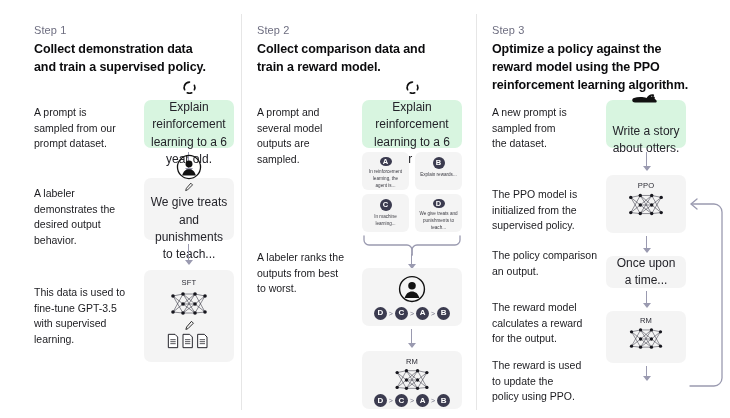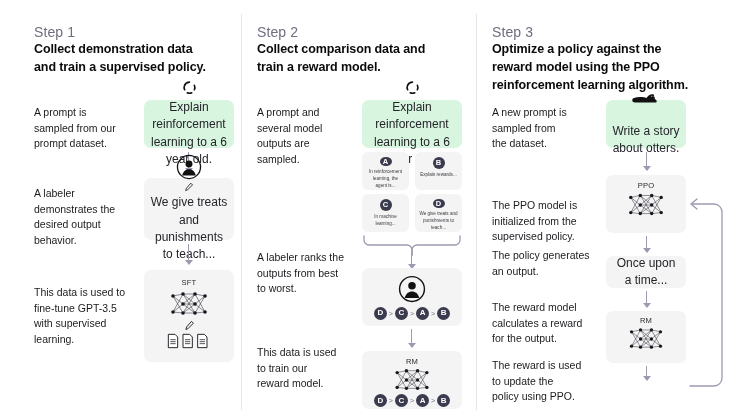--- a/index.html
+++ b/index.html
@@ -14,21 +14,21 @@
 
   .divider { position: absolute; top: 14px; bottom: 8px; width: 1px; background: #e6e6e6; }
   #div1 { left: 241px; }
   #div2 { left: 476px; }
 
   .col { position: absolute; top: 0; height: 418px; }
   #col1 { left: 0px;   width: 241px; }
   #col2 { left: 241px; width: 235px; }
   #col3 { left: 476px; width: 254px; }
 
-  .step-label { position: absolute; font-size: 14px; color: #6e6e80; letter-spacing: .1px; }
+  .step-label { position: absolute; font-size: 11px; color: #6e6e80; letter-spacing: .1px; }
   .step-title { position: absolute; font-size: 12.5px; font-weight: 700; line-height: 1.42; color: #0b0b0d; letter-spacing: -.1px; }
 
   .caption { position: absolute; font-size: 10.5px; line-height: 1.48; color: #1b1b1f; }
 
   .card {
     position: absolute;
     background: #f4f4f4;
     border-radius: 7px;
     display: flex; flex-direction: column;
     align-items: center; justify-content: center;
@@ -195,23 +195,20 @@
     <div class="step-title" style="left:16px; top:41px; width:205px; white-space:pre-line;">Collect comparison data and
 train a reward model.</div>
 
     <div class="caption" style="left:16px; top:105px; width:100px; white-space:pre-line;">A prompt and
 several model
 outputs are
 sampled.</div>
     <div class="caption" style="left:16px; top:250px; width:105px; white-space:pre-line;">A labeler ranks the
 outputs from best
 to worst.</div>
-    <div class="caption" style="left:16px; top:345px; width:105px; white-space:pre-line;">This data is used
-to train our
-reward model.</div>
 
     <div class="card green" style="left:121px; top:100px; width:100px; height:48px;">
       <span>
         <svg class="ico" width="15" height="15" viewBox="0 0 24 24" fill="none" stroke="#111" stroke-width="2.6" stroke-linecap="round">
           <path d="M4.2 8.4 A8.6 8.6 0 0 1 12 3.4"></path>
           <path d="M19.8 8.4 A8.6 8.6 0 0 1 19.8 15.6"></path>
           <path d="M15.6 20.4 A8.6 8.6 0 0 1 8.4 20.4"></path>
           <path d="M4.2 15.6 A8.6 8.6 0 0 1 4.2 8.4"></path>
         </svg>
       </span>
@@ -314,24 +311,24 @@
   <div class="col" id="col3">
 
     <div class="step-label" style="left:16px; top:24px;">Step 3</div>
     <div class="step-title" style="left:16px; top:41px; width:215px; white-space:pre-line;">Optimize a policy against the
 reward model using the PPO
 reinforcement learning algorithm.</div>
 
     <div class="caption" style="left:16px; top:105px; width:105px; white-space:pre-line;">A new prompt is
 sampled from
 the dataset.</div>
-    <div class="caption" style="left:16px; top:198px; width:110px; white-space:pre-line;">The PPO model is
+    <div class="caption" style="left:16px; top:187px; width:110px; white-space:pre-line;">The PPO model is
 initialized from the
 supervised policy.</div>
-    <div class="caption" style="left:16px; top:248px; width:110px; white-space:pre-line;">The policy generates
+    <div class="caption" style="left:16px; top:248px; width:110px; white-space:pre-line;">The policy comparison
 an output.</div>
     <div class="caption" style="left:16px; top:300px; width:110px; white-space:pre-line;">The reward model
 calculates a reward
 for the output.</div>
     <div class="caption" style="left:16px; top:358px; width:110px; white-space:pre-line;">The reward is used
 to update the
 policy using PPO.</div>
 
     <div class="card green" style="left:130px; top:100px; width:80px; height:48px;">
       <span>

